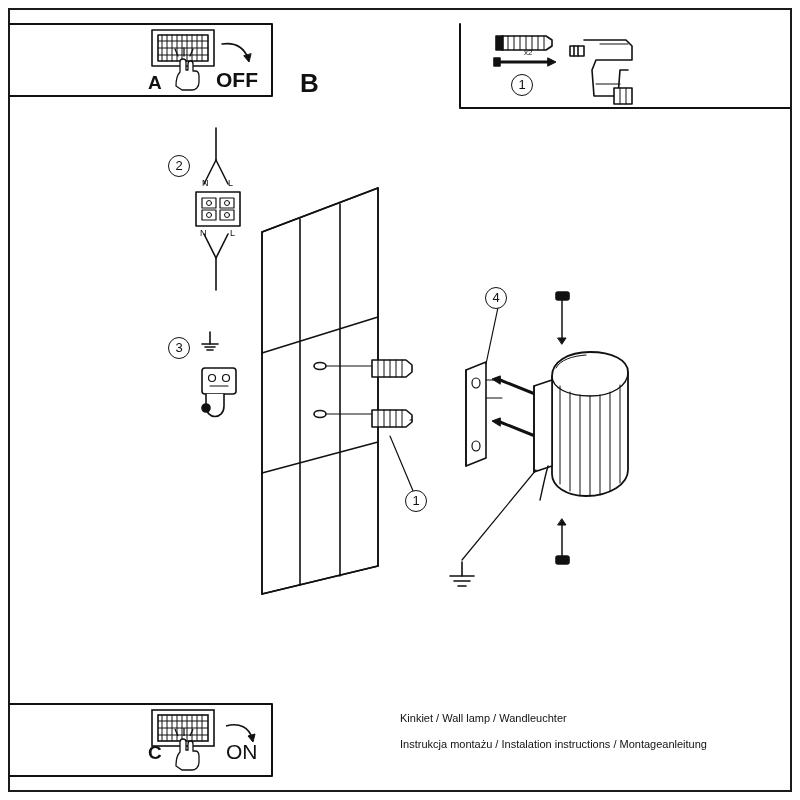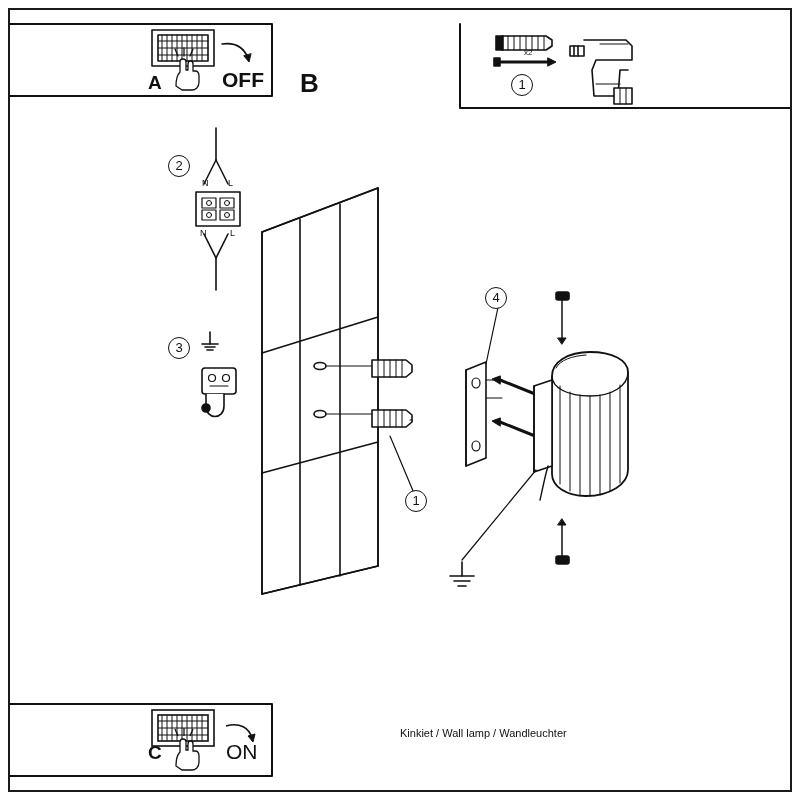--- a/index.html
+++ b/index.html
@@ -33,27 +33,27 @@
     width: 800px;
     height: 800px;
   }
   .lbl {
     position: absolute;
     color: #111;
     font-family: "Liberation Sans", sans-serif;
     white-space: nowrap;
   }
   .lbl-A { left: 148px; top: 72px; font-size: 19px; font-weight: bold; }
-  .lbl-OFF { left: 222px; top: 68px; font-size: 21px; font-weight: bold; }
+  .lbl-OFF { left: 216px; top: 68px; font-size: 21px; font-weight: bold; }
   .lbl-B { left: 300px; top: 68px; font-size: 26px; font-weight: bold; }
   .lbl-C { left: 148px; top: 742px; font-size: 19px; font-weight: bold; }
   .lbl-ON { left: 226px; top: 740px; font-size: 21px; font-weight: normal; }
   .lbl-x2 { left: 524px; top: 48px; font-size: 8px; }
   .footer1 { left: 400px; top: 738px; font-size: 11px; }
-  .footer2 { left: 400px; top: 712px; font-size: 11px; margin-top: 15px; }
+  .footer2 { left: 400px; top: 712px; font-size: 11px; }
   .num {
     position: absolute;
     width: 22px;
     height: 22px;
     border: 1.6px solid #111;
     border-radius: 50%;
     box-sizing: border-box;
     font-size: 13px;
     text-align: center;
     line-height: 19px;
@@ -333,15 +333,16 @@
   <div class="term" style="left:228px; top:178px;">L</div>
   <div class="term" style="left:200px; top:228px;">N</div>
   <div class="term" style="left:230px; top:228px;">L</div>
 
   <div class="num" style="left:511px; top:74px;">1</div>
   <div class="num" style="left:168px; top:155px;">2</div>
   <div class="num" style="left:168px; top:337px;">3</div>
   <div class="num" style="left:405px; top:490px;">1</div>
   <div class="num" style="left:485px; top:287px;">4</div>
 
+  <div class="lbl footer1">Instrukcja montażu / Instalation instructions / Montageanleitung</div>
   <div class="lbl footer2">Kinkiet / Wall lamp / Wandleuchter</div>
 
 </div>
 
 </body></html>

